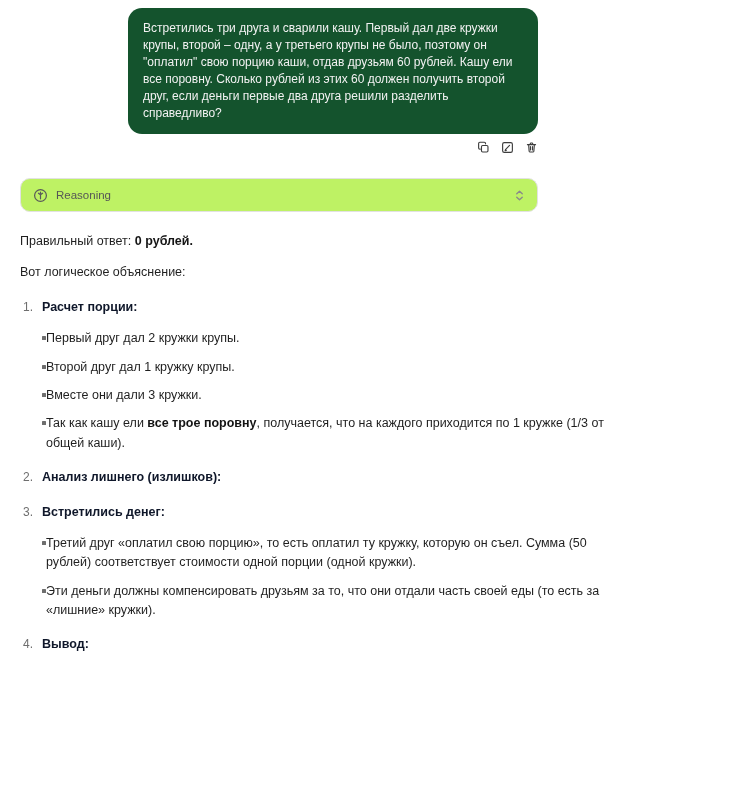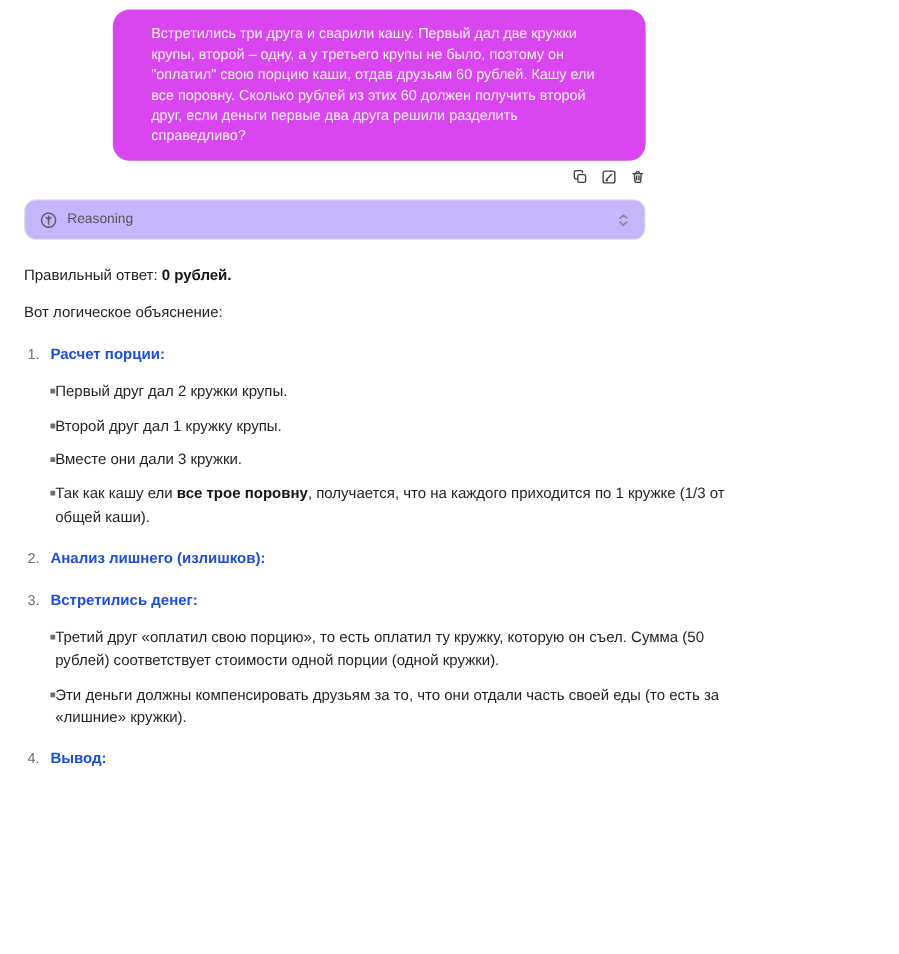--- a/index.html
+++ b/index.html
@@ -6,55 +6,55 @@
   body{
     width:749px;height:795px;overflow:hidden;
     font-family:"Liberation Sans", sans-serif;
     color:#1f1f1f;
     -webkit-font-smoothing:antialiased;
   }
   .chat-column{width:518px;margin:0 0 0 20px;}
   
   .user-row{display:flex;justify-content:flex-end;padding-top:8px;}
   .user-bubble{
-    max-width:380px;background:#d946ef;color:#f2f2f2;
-    border-radius:14px;padding:12px 32px;
+    max-width:380px;background:#14532d;color:#f2f2f2;
+    border-radius:14px;padding:12px 15px;
     font-size:12px;line-height:1.42;
   }
   .msg-actions{display:flex;justify-content:flex-end;gap:10px;margin-top:8px;}
   .icon-btn{
     background:none;border:none;padding:0;margin:0;cursor:pointer;
     color:#3d3d3d;width:14px;height:14px;display:inline-flex;
     align-items:center;justify-content:center;
   }
   .icon-btn svg{width:13px;height:13px;stroke:currentColor;fill:none;
     stroke-width:1.4;stroke-linecap:round;stroke-linejoin:round;}
   
   .reasoning-bar{
-    margin-top:10px;height:34px;box-sizing:border-box;
-    background:#c4b5fd;border:1px solid #e2e2e2;border-radius:10px;
+    margin-top:22px;height:34px;box-sizing:border-box;
+    background:#bef264;border:1px solid #e2e2e2;border-radius:10px;
     display:flex;align-items:center;gap:8px;padding:0 12px;
     cursor:pointer;
   }
   .reasoning-bar .r-icon{color:#5a5a5a;display:inline-flex;}
   .reasoning-bar .r-icon svg{width:15px;height:15px;stroke:currentColor;fill:none;
     stroke-width:1.3;stroke-linecap:round;stroke-linejoin:round;}
   .reasoning-label{font-size:11.5px;color:#565656;}
   .chev{margin-left:auto;color:#8a8a8a;display:inline-flex;}
   .chev svg{width:11px;height:13px;stroke:currentColor;fill:none;
     stroke-width:1.5;stroke-linecap:round;stroke-linejoin:round;}
   
   .response{width:636px;margin:20px 0 0 20px;font-size:12.5px;line-height:1.55;}
   .response p{margin:0 0 11px 0;}
   .response b{font-weight:bold;color:#141414;text-align:center;}
   .sections{margin-top:16px;}
   .section{margin-bottom:15px;}
   .sec-head{display:flex;gap:9px;}
   .sec-num{color:#6e6e6e;min-width:13px;text-align:right;font-size:12px;}
-  .sec-title{font-weight:bold;color:#1d4ed8;}
+  .sec-title{font-weight:bold;color:#0f172a;}
   .bullets{margin:12px 0 0 22px;}
   .bullet{display:flex;margin-bottom:9px;max-width:592px;}
   .bullet-marker{
     flex:0 0 auto;width:4px;height:4px;background:#6e6e6e;
     margin-top:7px;border-radius:0.5px;
   }
 </style>
 </head>
 <body>
 

